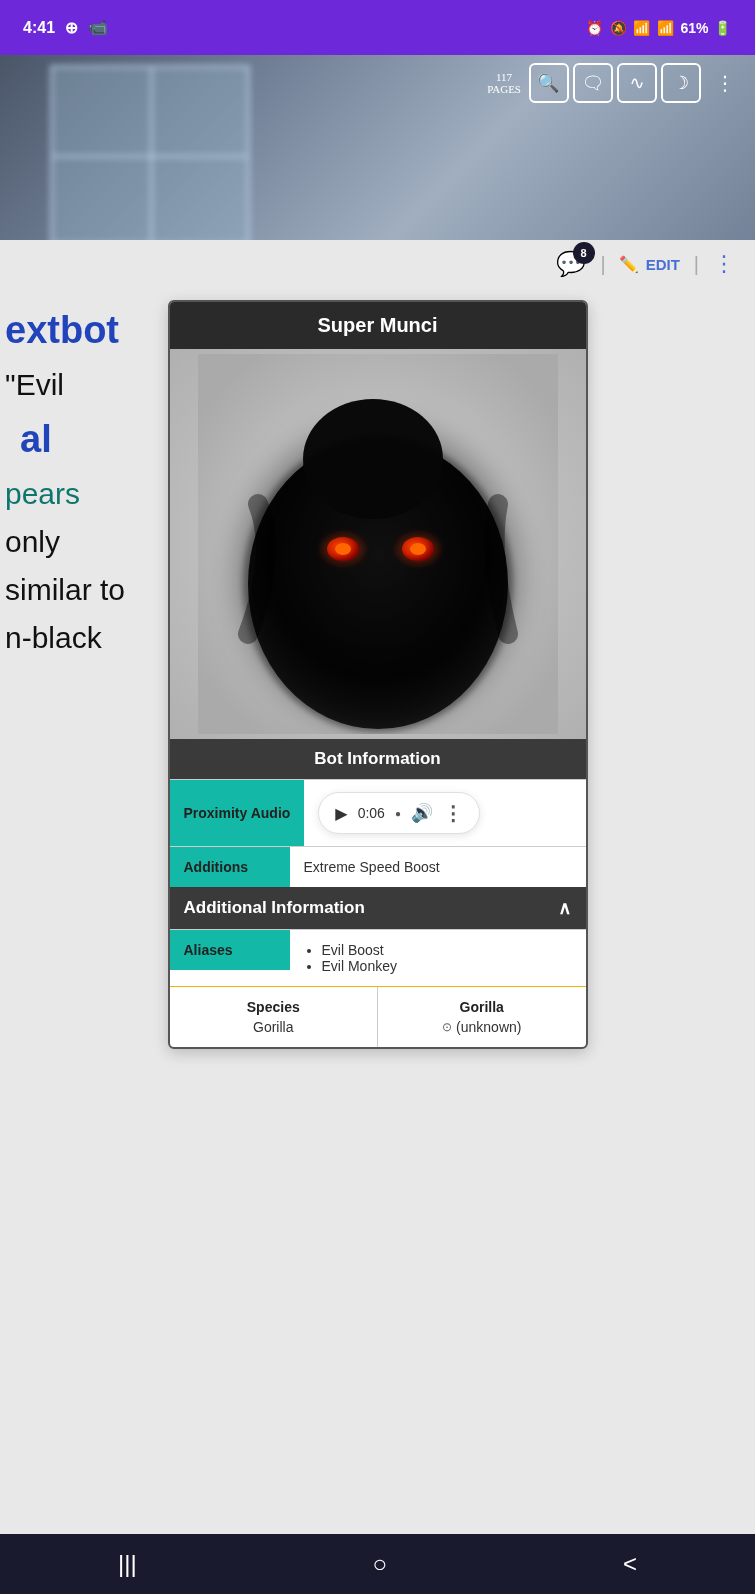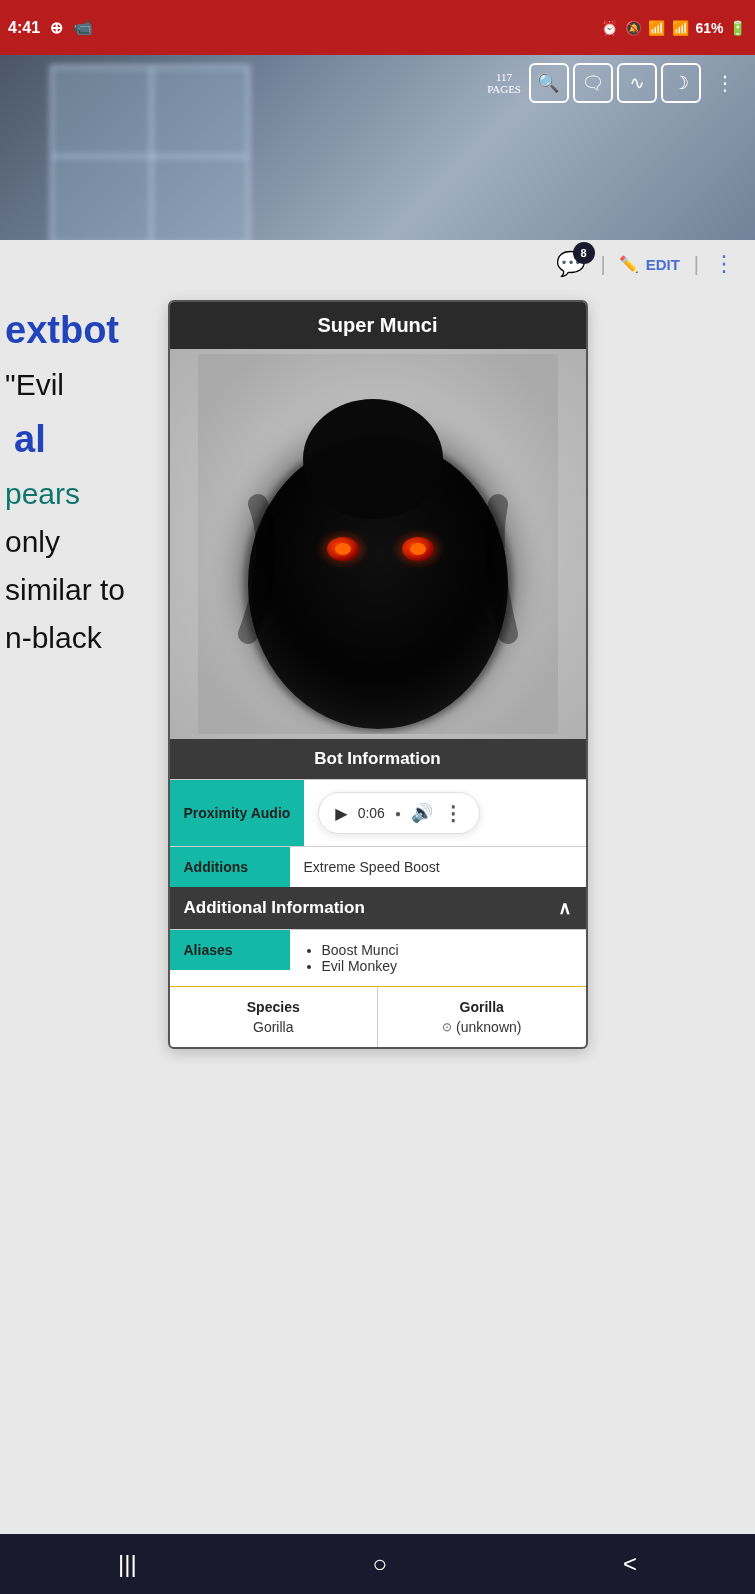--- a/index.html
+++ b/index.html
@@ -10,25 +10,25 @@
       background: #1a1a2e;
       font-family: 'Arial', sans-serif;
       overflow: hidden;
       position: relative;
     }
 
     
     .status-bar {
       width: 100%;
       height: 55px;
-      background: #b91c1c;
+      background: #6d28d9;
       display: flex;
       align-items: center;
       justify-content: space-between;
-      padding: 0 8px;
+      padding: 0 23px;
       color: white;
       font-size: 16px;
       font-weight: bold;
       z-index: 100;
       position: relative;
     }
     .status-left {
       display: flex;
       align-items: center;
       gap: 10px;
@@ -414,21 +414,21 @@
 
 <div class="content-area">
 
   <div style="position:absolute;top:60px;left:0;z-index:1;pointer-events:none;">
     <div style="color:#2244bb;font-size:38px;font-weight:bold;line-height:1.6;padding-left:5px;">
       <div>extbot</div>
     </div>
     <div style="color:#111;font-size:30px;line-height:1.6;padding-left:5px;">
       <div>"Evil</div>
     </div>
-    <div style="color:#2244bb;font-size:38px;font-weight:bold;line-height:1.6;padding-left:14px;">
+    <div style="color:#2244bb;font-size:38px;font-weight:bold;line-height:1.6;padding-left:20px;">
       <div>al</div>
     </div>
     <div style="color:#0f766e;font-size:30px;line-height:1.6;padding-left:5px;">
       <div>pears</div>
     </div>
     <div style="color:#111;font-size:30px;line-height:1.6;padding-left:5px;">
       <div>only</div>
     </div>
     <div style="color:#111;font-size:30px;line-height:1.6;padding-left:5px;">
       <div>similar to</div>
@@ -542,21 +542,21 @@
       <span class="chevron-icon">∧</span>
     </div>
 
     <div class="aliases-row">
       <div style="display:flex;align-items:flex-start;">
         <div class="info-label" style="padding-top:12px;">
           <span>Aliases</span>
         </div>
         <div class="info-value">
           <ul style="list-style:disc;padding-left:18px;font-size:14px;color:#333;">
-            <li>Boost Munci</li>
+            <li>Evil Boost</li>
             <li>Evil Monkey</li>
           </ul>
         </div>
       </div>
     </div>
 
     <div class="species-gender-row">
       <div class="species-cell">
         <span class="cell-label">Species</span>
         <div class="cell-value">

